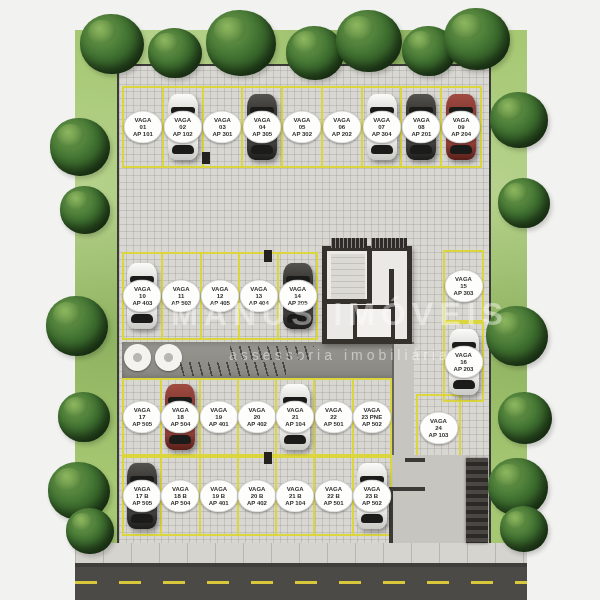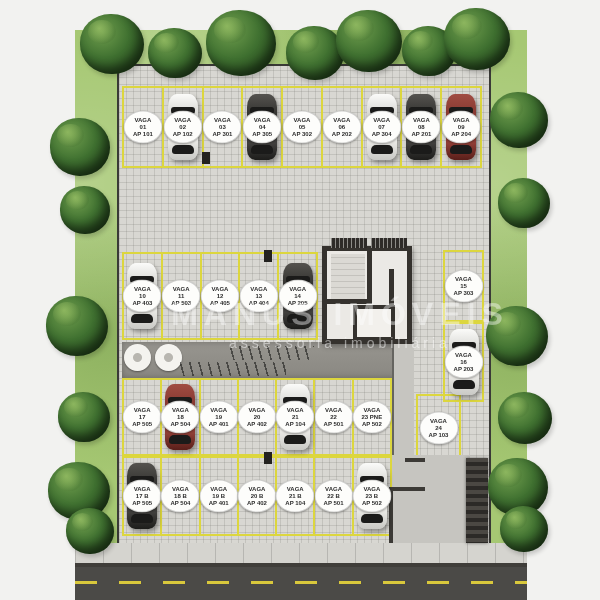--- a/index.html
+++ b/index.html
@@ -80,21 +80,21 @@
   .sidewalk{position:absolute;left:75px;top:543px;width:452px;height:24px;background:#d5d4cf;
       background-image:repeating-linear-gradient(90deg, rgba(0,0,0,0.14) 0 1px, transparent 1px 28px);}
   .curb{position:absolute;left:75px;top:563px;width:452px;height:4px;background:#403e3a;}
   .road{position:absolute;left:75px;top:567px;width:452px;height:33px;background:#4b4a47;}
   .laneline{position:absolute;left:75px;top:581px;width:452px;height:3px;
       background:repeating-linear-gradient(90deg,#d9c83c 0 22px, transparent 22px 44px);}
 
   
   .watermark{position:absolute;left:130px;top:296px;width:420px;text-align:center;z-index:6;pointer-events:none;}
   .wm1{font-size:32px;font-weight:bold;letter-spacing:6px;color:rgba(255,255,255,0.42);}
-  .wm2{font-size:14px;letter-spacing:4px;color:rgba(255,255,255,0.48);margin-top:2px;}
+  .wm2{font-size:14px;letter-spacing:4px;color:rgba(255,255,255,0.48);margin-top:14px;}
 </style>
 </head>
 <body>
 
 <div class="canvas">
 
   <div class="grass" style="left:75px;top:30px;width:452px;height:36px;"></div>
   <div class="grass" style="left:75px;top:30px;width:42px;height:513px;"></div>
   <div class="grass" style="left:487px;top:30px;width:40px;height:513px;"></div>
 

